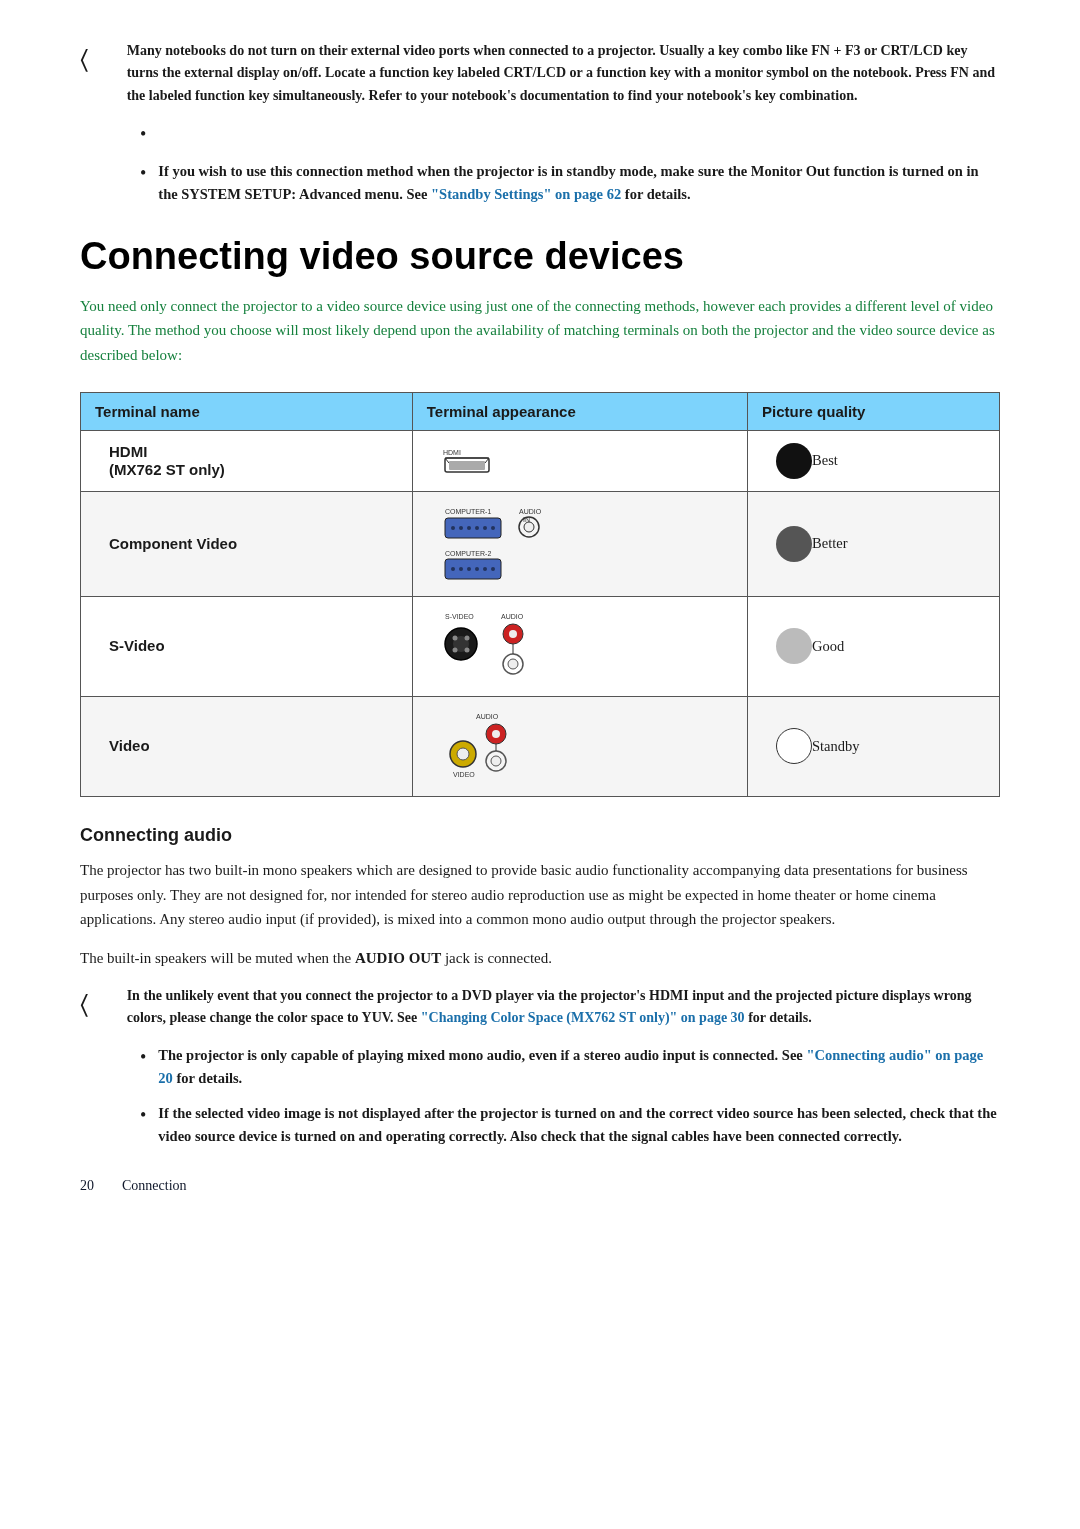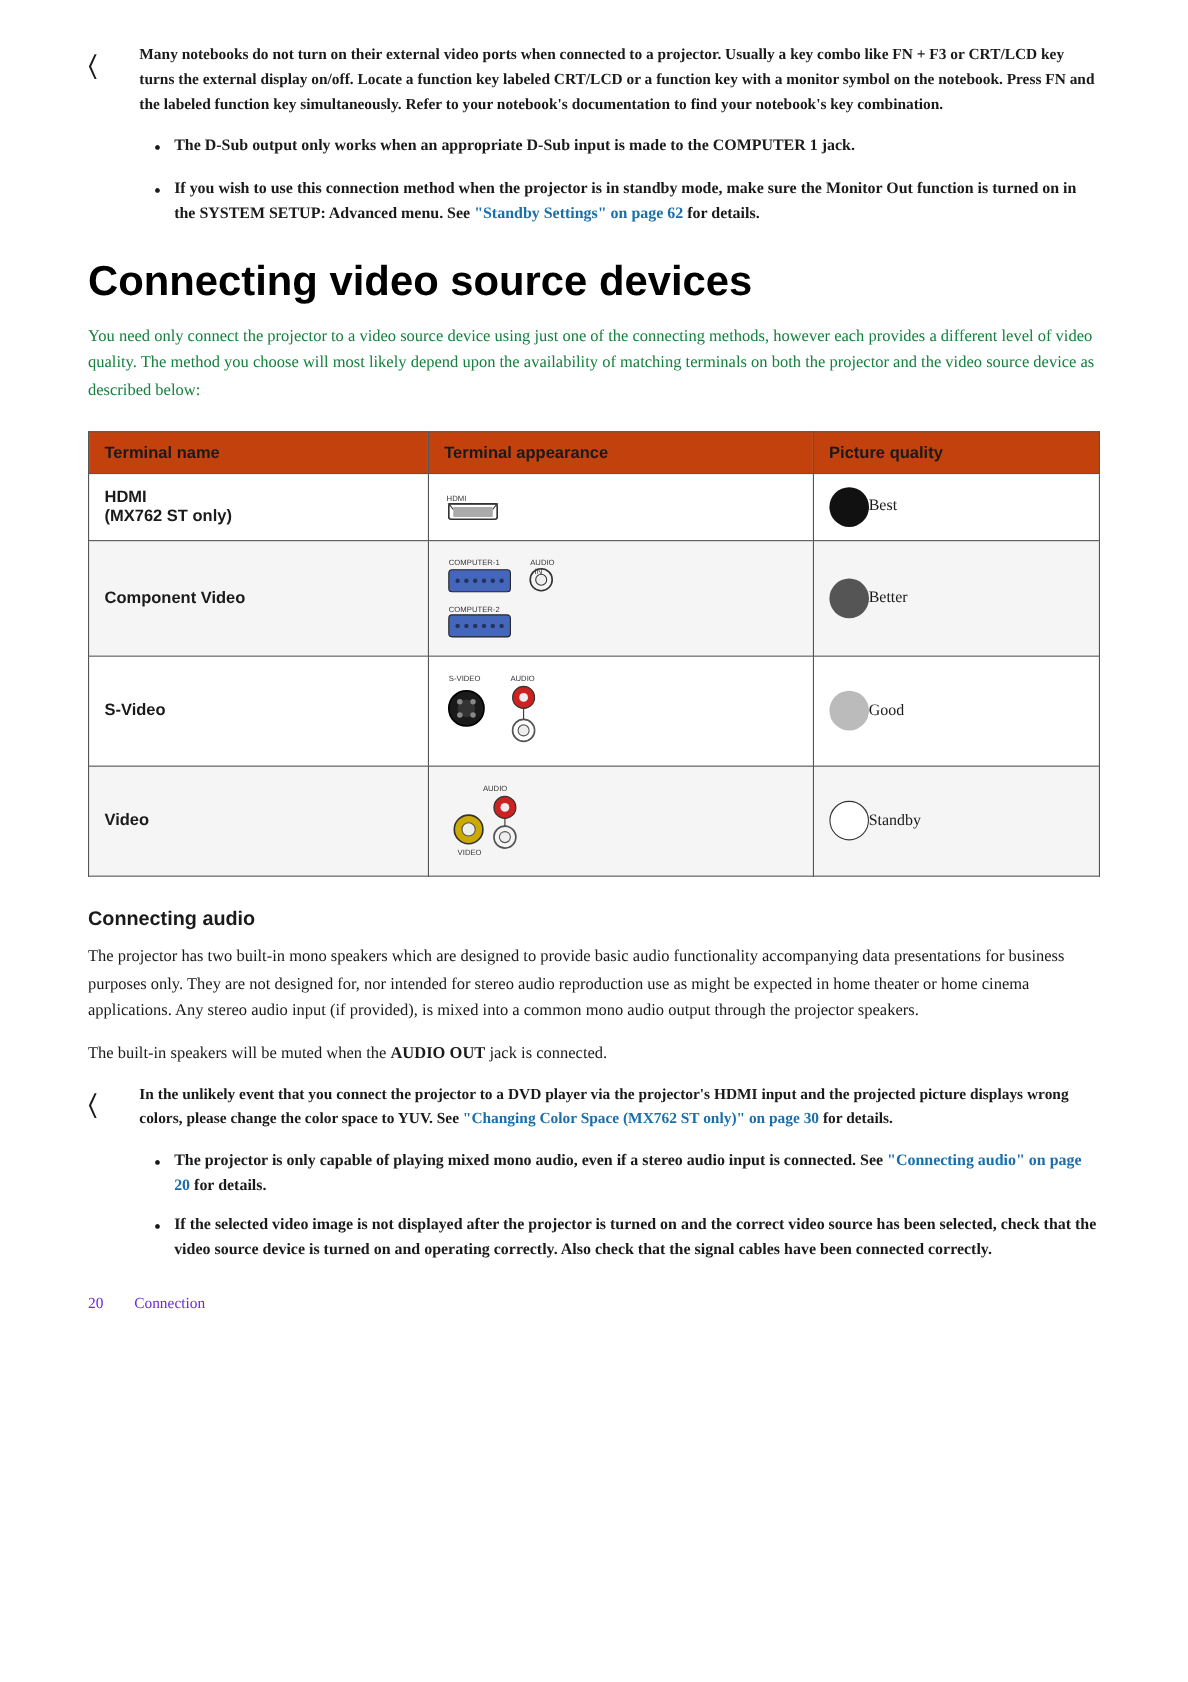--- a/index.html
+++ b/index.html
@@ -69,31 +69,31 @@
       color: #15803d;
     }
     
     .connection-table {
       width: 100%;
       border-collapse: collapse;
       margin-bottom: 28px;
       font-size: 14.5px;
     }
     .connection-table th {
-      background: #c2410c;
+      background: #7dd3fc;
       border: 1.5px solid #555;
       padding: 10px 14px;
       text-align: left;
       font-family: Arial, sans-serif;
       font-weight: bold;
       font-size: 15px;
     }
     .connection-table td {
       border: 1.5px solid #555;
-      padding: 12px 14px;
+      padding: 12px 28px;
       vertical-align: middle;
     }
     .connection-table tr:nth-child(odd) td {
       background: #fff;
     }
     .connection-table tr:nth-child(even) td {
       background: #f5f5f5;
     }
     .terminal-name {
       font-family: Arial, sans-serif;
@@ -154,37 +154,36 @@
       font-size: 15px;
       line-height: 1.65;
       margin-bottom: 14px;
     }
     .body-text strong {
       font-weight: bold;
     }
     .footer-page {
       margin-top: 30px;
       font-size: 14px;
-      color: #6d28d9;
+      color: #0f172a;
     }
   </style>
 </head>
 <body>
 
 <div class="note-block">
   <span class="note-icon">〈　</span>
   <div>
     <div class="note-text">Many notebooks do not turn on their external video ports when connected to a projector. Usually a key combo like FN + F3 or CRT/LCD key turns the external display on/off. Locate a function key labeled CRT/LCD or a function key with a monitor symbol on the notebook. Press FN and the labeled function key simultaneously. Refer to your notebook's documentation to find your notebook's key combination.</div>
   </div>
 </div>
 
 <div class="bullet-list">
   <div class="bullet-item">
     <span class="bullet-dot">•</span>
-    <span class="bullet-text">The D-Sub output only works when an appropriate D-Sub input is made to the COMPUTER 1 jack.</span>
   </div>
   <div class="bullet-item">
     <span class="bullet-dot">•</span>
     <span class="bullet-text">
       <span>If you wish to use this connection method when the projector is in standby mode, make sure the Monitor Out function is turned on in the SYSTEM SETUP: Advanced menu. See </span><span class="link">"Standby Settings" on page 62</span><span> for details.</span>
     </span>
   </div>
 </div>
 
 <h1 class="section-title">Connecting video source devices</h1>

